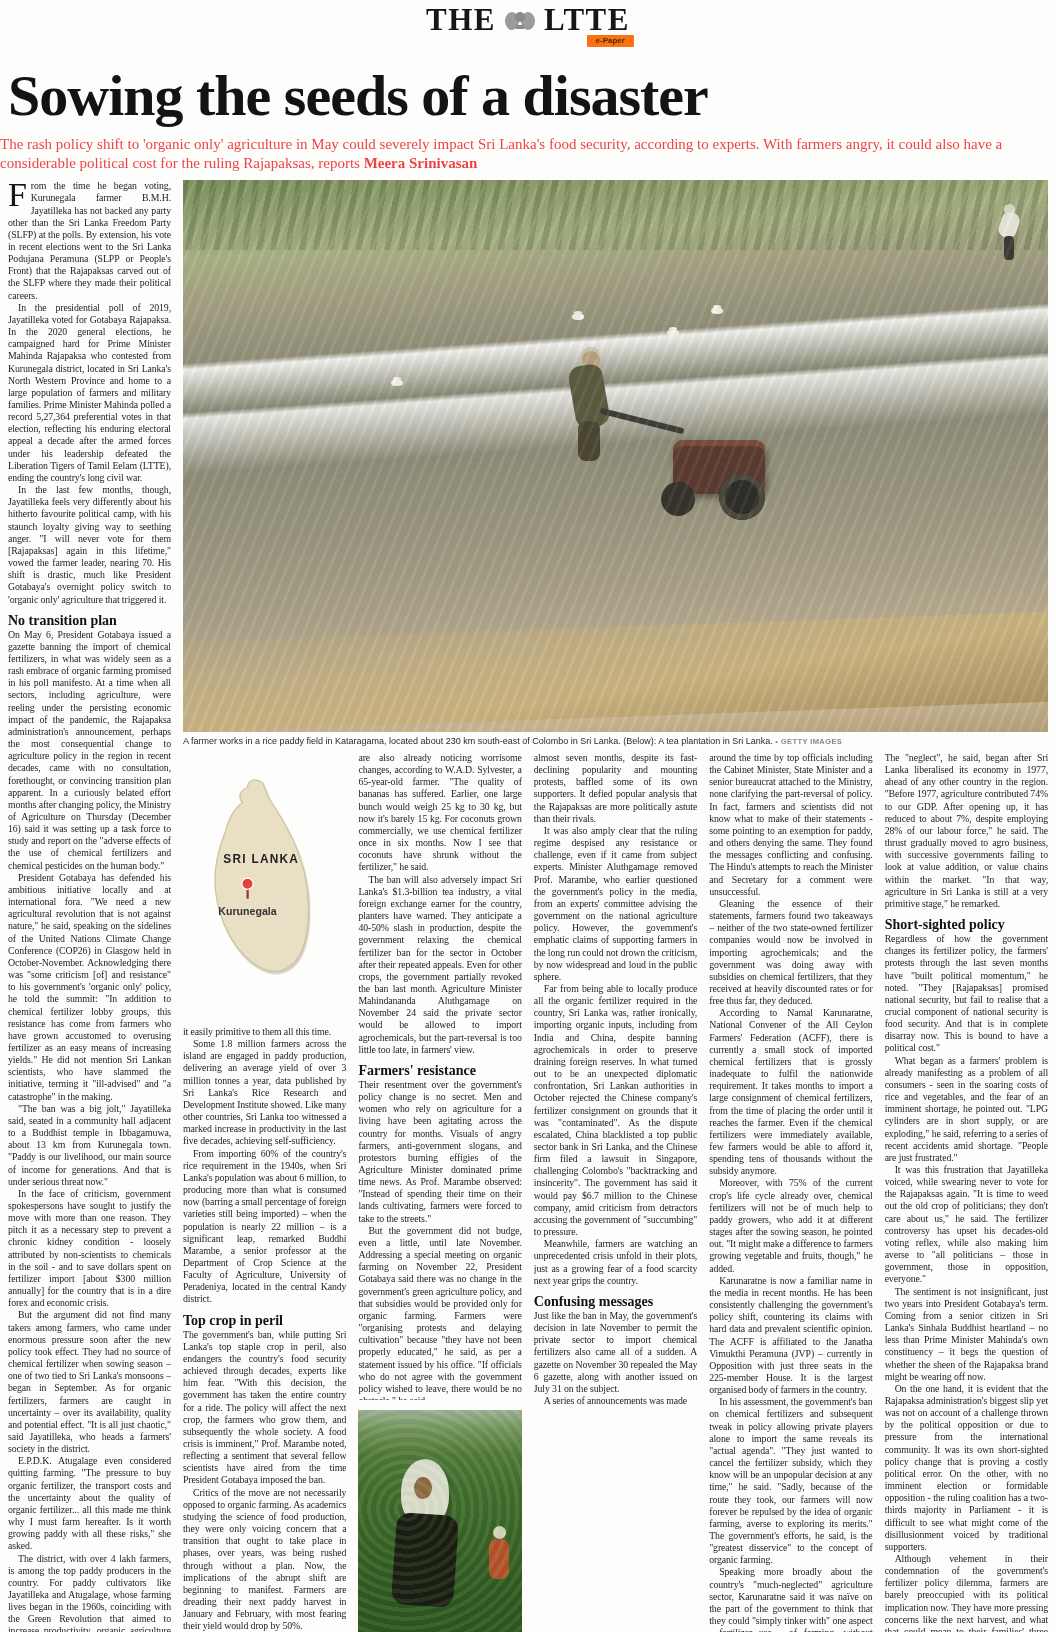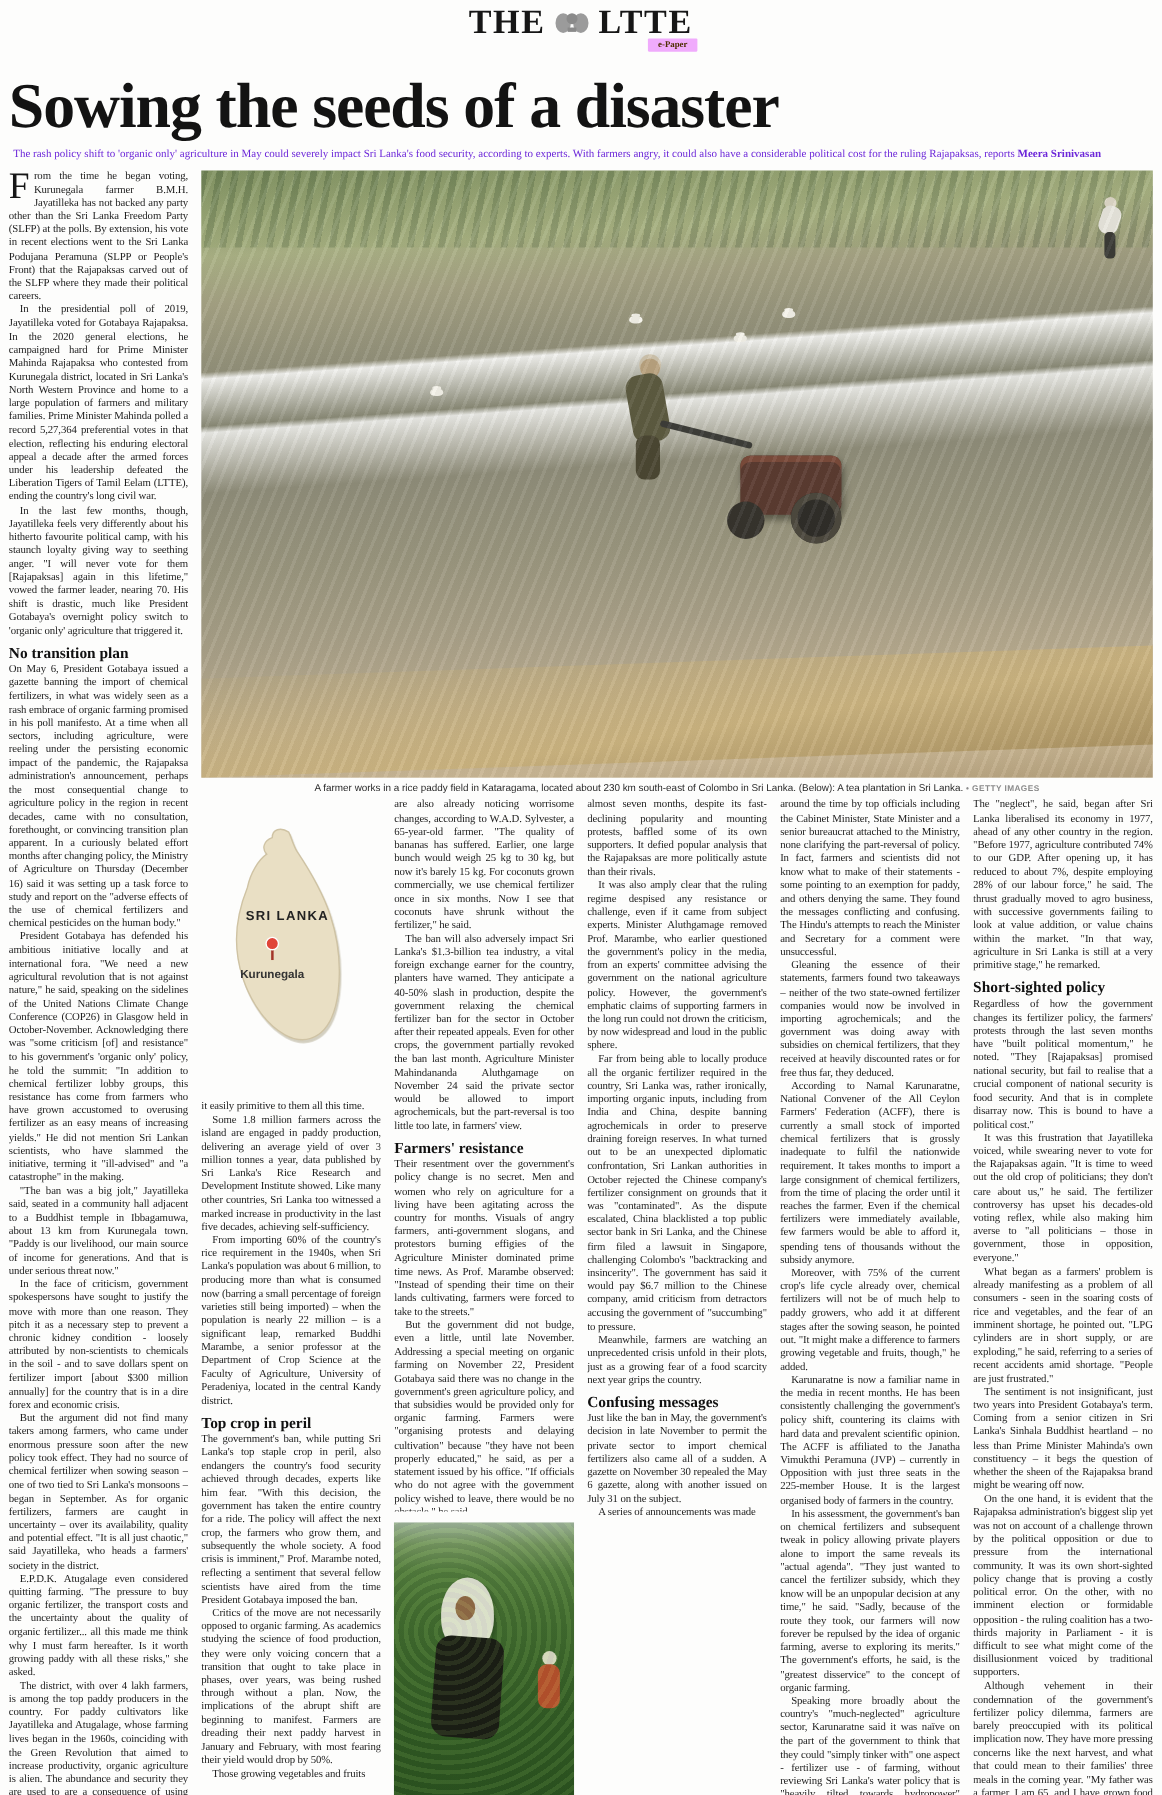--- a/index.html
+++ b/index.html
@@ -7,31 +7,31 @@
     width:1056px;height:1632px;background:#fdfdfc;overflow:hidden;
     font-family:"Liberation Serif", serif;color:#1b1b1b;
   }
   .page{width:1056px;height:1632px;position:relative;}
   
   .masthead{width:100%;text-align:center;padding-top:4px;height:44px;box-sizing:border-box;}
   .masthead-inner{display:inline-flex;align-items:center;gap:7px;position:relative;}
   .mast-word{font-size:31px;font-weight:700;letter-spacing:1.5px;color:#161616;line-height:1;}
   .mast-emblem svg{display:block;}
   .epaper-badge{
-    position:absolute;right:-4px;bottom:-12px;background:#f0abfc;color:#4d2e00;
-    font-family:Liberation Serif, serif;font-size:8px;font-weight:bold;
+    position:absolute;right:-4px;bottom:-12px;background:#f97316;color:#4d2e00;
+    font-family:Liberation Sans, sans-serif;font-size:8px;font-weight:bold;
     padding:1px 9px;line-height:1.3;border-radius:1px;
   }
   
   .headline{
     margin:24px 8px 0;font-size:58px;line-height:0.98;font-weight:700;
     letter-spacing:-1px;color:#131313;font-family:"Liberation Serif",serif;
   }
   .standfirst{
-    margin:10px 12px 7px;font-size:10px;line-height:1.28;color:#6d28d9;
+    margin:10px 0 7px;font-size:15px;line-height:1.28;color:#ef4444;
   }
   .standfirst b{font-weight:700;}
   
   .body-grid{display:flex;gap:12px;padding:0 8px;height:1477px;box-sizing:border-box;}
   .ncol{flex:0 0 163px;width:163px;overflow:hidden;}
   .right{flex:1 1 auto;display:flex;flex-direction:column;min-width:0;}
   .cols5{display:flex;gap:12px;flex:1;overflow:hidden;margin-top:3px;}
   .col5{flex:1 1 0;min-width:0;overflow:hidden;}
   
   .para{
@@ -73,21 +73,21 @@
   .tiller-wheel{position:absolute;left:86px;top:62px;width:46px;height:46px;border-radius:50%;background:#2e2c28;box-shadow:inset 0 0 0 6px #4c483e;}
   .tiller-wheel2{position:absolute;left:28px;top:70px;width:34px;height:34px;border-radius:50%;background:#35322c;}
   .egret{position:absolute;width:12px;height:7px;border-radius:60% 60% 50% 50%;background:#f4f2ea;box-shadow:0 -4px 0 -2px #f4f2ea;}
   .worker-tr{position:absolute;right:3%;top:4%;width:26px;height:58px;}
   .worker-tr .shirt{position:absolute;left:4px;top:10px;width:18px;height:26px;border-radius:8px;background:#e8e6de;transform:rotate(18deg);}
   .worker-tr .head{position:absolute;left:8px;top:2px;width:11px;height:11px;border-radius:50%;background:#ded8c8;}
   .worker-tr .legs{position:absolute;left:8px;top:34px;width:10px;height:24px;background:#3a3a36;border-radius:4px;}
   
   .photo-caption{
     font-family:"Liberation Sans",sans-serif;font-size:9px;color:#2a2a2a;
-    padding:4px 0 2px;line-height:1.2;text-align:center;
+    padding:4px 0 2px;line-height:1.2;
   }
   .credit{color:#8a8a8a;font-size:7.5px;font-weight:bold;letter-spacing:.4px;}
   
   .map-block{height:270px;position:relative;margin-bottom:4px;}
   .map-block svg{display:block;margin:0 auto;}
   .map-island{fill:#e9dfc4;stroke:#cfc3a4;stroke-width:1;filter:drop-shadow(1.5px 2px 0 rgba(160,150,120,.45));}
   .map-country{font-family:"Liberation Sans",sans-serif;font-size:9.5px;font-weight:bold;fill:#222;letter-spacing:1px;}
   .map-town{font-family:"Liberation Sans",sans-serif;font-size:8.5px;font-weight:bold;fill:#333;}
   
   .col3{display:flex;flex-direction:column;}
@@ -235,22 +235,22 @@
           <p class="para">Moreover, with 75% of the current crop's life cycle already over, chemical fertilizers will not be of much help to paddy growers, who add it at different stages after the sowing season, he pointed out. "It might make a difference to farmers growing vegetable and fruits, though," he added.</p>
           <p class="para">Karunaratne is now a familiar name in the media in recent months. He has been consistently challenging the government's policy shift, countering its claims with hard data and prevalent scientific opinion. The ACFF is affiliated to the Janatha Vimukthi Peramuna (JVP) – currently in Opposition with just three seats in the 225-member House. It is the largest organised body of farmers in the country.</p>
           <p class="para">In his assessment, the government's ban on chemical fertilizers and subsequent tweak in policy allowing private players alone to import the same reveals its "actual agenda". "They just wanted to cancel the fertilizer subsidy, which they know will be an unpopular decision at any time," he said. "Sadly, because of the route they took, our farmers will now forever be repulsed by the idea of organic farming, averse to exploring its merits." The government's efforts, he said, is the "greatest disservice" to the concept of organic farming.</p>
           <p class="para">Speaking more broadly about the country's "much-neglected" agriculture sector, Karunaratne said it was naïve on the part of the government to think that they could "simply tinker with" one aspect - fertilizer use - of farming, without reviewing Sri Lanka's water policy that is "heavily tilted towards hydropower" generation, and much less towards agriculture.</p>
         </div>
 
         <div class="col5">
           <p class="para flush">The "neglect", he said, began after Sri Lanka liberalised its economy in 1977, ahead of any other country in the region. "Before 1977, agriculture contributed 74% to our GDP. After opening up, it has reduced to about 7%, despite employing 28% of our labour force," he said. The thrust gradually moved to agro business, with successive governments failing to look at value addition, or value chains within the market. "In that way, agriculture in Sri Lanka is still at a very primitive stage," he remarked.</p>
           <h3 class="subhead">Short-sighted policy</h3>
           <p class="para flush">Regardless of how the government changes its fertilizer policy, the farmers' protests through the last seven months have "built political momentum," he noted. "They [Rajapaksas] promised national security, but fail to realise that a crucial component of national security is food security. And that is in complete disarray now. This is bound to have a political cost."</p>
+          <p class="para">What began as a farmers' problem is already manifesting as a problem of all consumers - seen in the soaring costs of rice and vegetables, and the fear of an imminent shortage, he pointed out. "LPG cylinders are in short supply, or are exploding," he said, referring to a series of recent accidents amid shortage. "People are just frustrated."</p>
           <p class="para">It was this frustration that Jayatilleka voiced, while swearing never to vote for the Rajapaksas again. "It is time to weed out the old crop of politicians; they don't care about us," he said. The fertilizer controversy has upset his decades-old voting reflex, while also making him averse to "all politicians – those in government, those in opposition, everyone."</p>
-          <p class="para">What began as a farmers' problem is already manifesting as a problem of all consumers - seen in the soaring costs of rice and vegetables, and the fear of an imminent shortage, he pointed out. "LPG cylinders are in short supply, or are exploding," he said, referring to a series of recent accidents amid shortage. "People are just frustrated."</p>
           <p class="para">The sentiment is not insignificant, just two years into President Gotabaya's term. Coming from a senior citizen in Sri Lanka's Sinhala Buddhist heartland – no less than Prime Minister Mahinda's own constituency – it begs the question of whether the sheen of the Rajapaksa brand might be wearing off now.</p>
           <p class="para">On the one hand, it is evident that the Rajapaksa administration's biggest slip yet was not on account of a challenge thrown by the political opposition or due to pressure from the international community. It was its own short-sighted policy change that is proving a costly political error. On the other, with no imminent election or formidable opposition - the ruling coalition has a two-thirds majority in Parliament - it is difficult to see what might come of the disillusionment voiced by traditional supporters.</p>
           <p class="para">Although vehement in their condemnation of the government's fertilizer policy dilemma, farmers are barely preoccupied with its political implication now. They have more pressing concerns like the next harvest, and what that could mean to their families' three meals in the coming year. "My father was a farmer. I am 65, and I have grown food all my working life. I never thought I would be facing a food shortage at home," Sylvester said.</p>
         </div>
 
       </div>
     </div>
   </main>
 </div>
 

